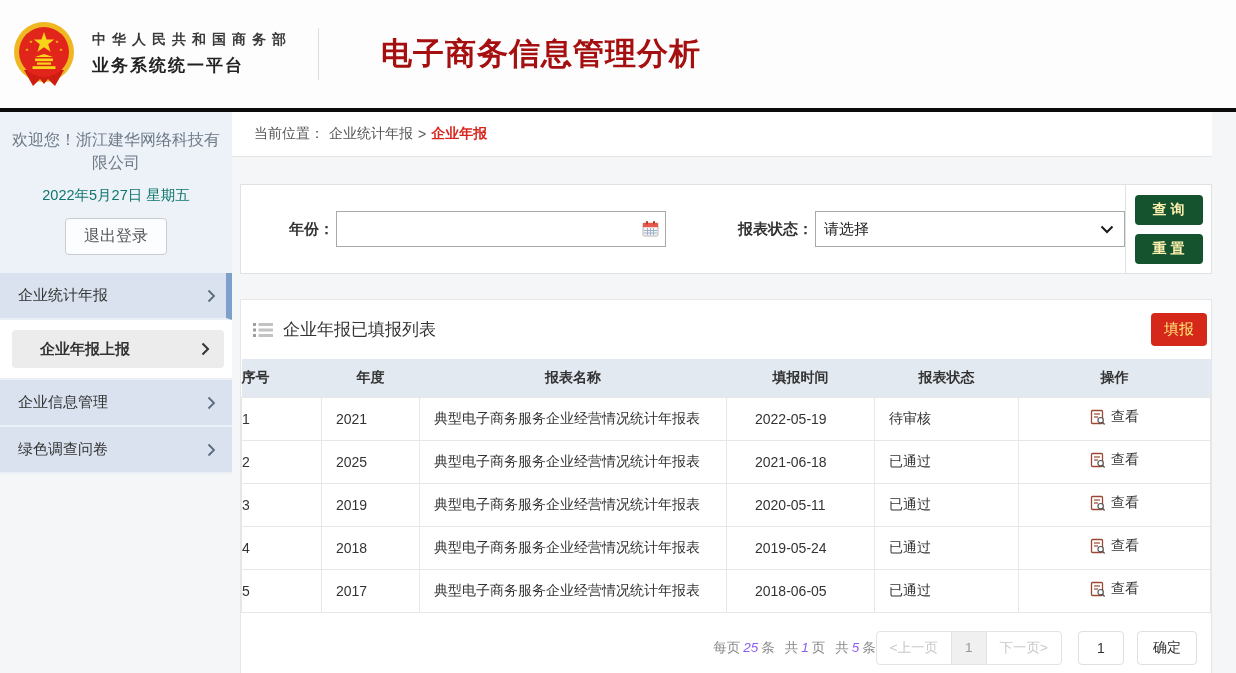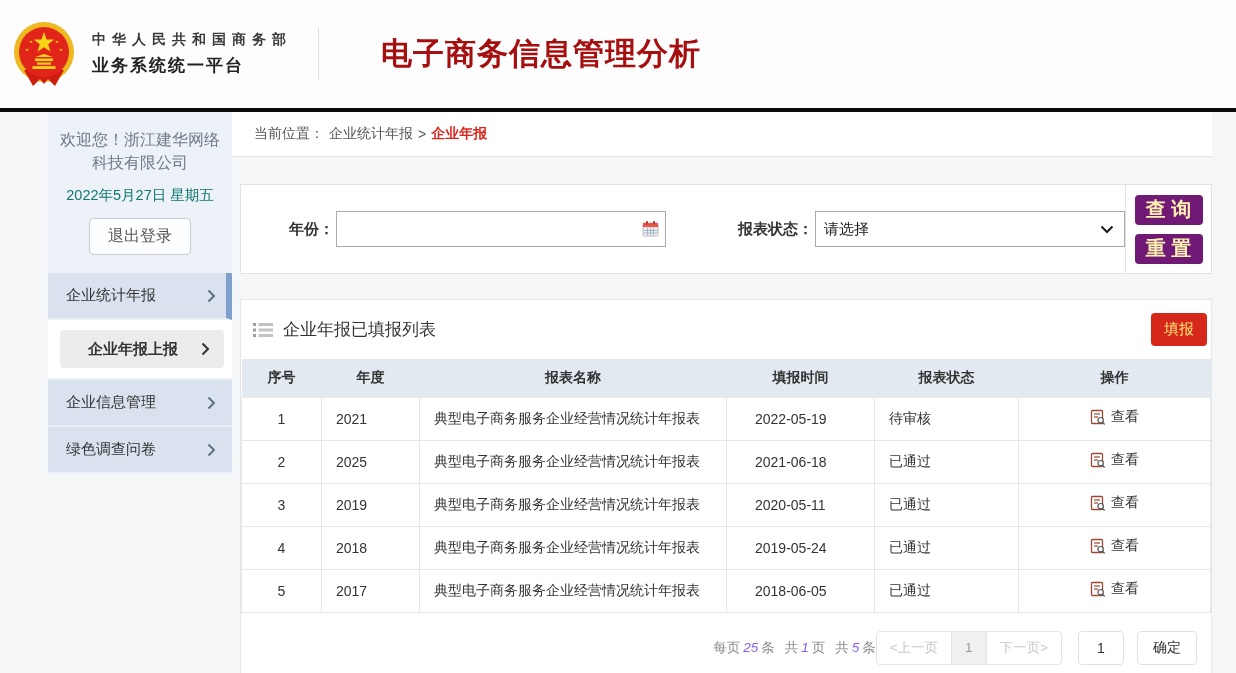--- a/index.html
+++ b/index.html
@@ -13,21 +13,21 @@
   .brand-line1 { font-size:14px; font-weight:bold; letter-spacing:6px; color:#3a3a3a; }
   .brand-line2 { font-size:17px; font-weight:bold; color:#222; margin-top:5px; letter-spacing:2px; }
   .header-divider { width:1px; height:52px; background:#ddd; margin-left:26px; }
   .app-title { margin-left:62px; font-size:31px; font-weight:bold; color:#a50f0f; letter-spacing:1px; }
   .top-bar { height:4px; background:#0b0b0b; }
 
   
   .container { display:flex; height:561px; }
 
   
-  .sidebar { width:232px; flex-shrink:0;padding-left:48px; }
+  .sidebar { width:232px; flex-shrink:0; }
   .welcome-block { background:#edf2f8; text-align:center; padding:16px 12px 18px; }
   .welcome-text { font-size:16px; line-height:1.45; color:#6e7a87; }
   .date-text { font-size:14.5px; color:#0f766e; margin-top:12px; }
   .logout-button { display:inline-block; margin-top:13px; padding:7px 18px; font-size:16px; color:#555;
     background:#fcfdfe; border:1px solid #c9ccd1; border-radius:4px; cursor:pointer; }
   .menu-item { height:47px; background:#d9e2ee; display:flex; align-items:center; justify-content:space-between;
     padding:0 16px 0 18px; font-size:15px; color:#333; border-bottom:2px solid #ebf0f7; cursor:pointer; }
   .menu-item.active { border-right:6px solid #7e9fc9; padding-right:10px; }
   .submenu { background:#fff; padding:10px 0; border-bottom:2px solid #ebf0f7; }
   .submenu-item { margin:0 8px 0 12px; height:38px; background:#ececec; border-radius:4px; display:flex;
@@ -45,35 +45,35 @@
   .search-fields { flex:1; display:flex; align-items:center; padding-left:48px; }
   .field-label { font-size:15px; font-weight:bold; color:#333; white-space:nowrap; }
   .year-wrap { position:relative; margin-left:2px; }
   .year-input { width:330px; height:36px; border:1px solid #a9a9a9; padding:0 30px 0 8px; font-size:14px; }
   .calendar-icon { position:absolute; right:7px; top:9px; }
   .status-label { margin-left:72px; }
   .select-box { margin-left:2px; width:310px; height:36px; border:1px solid #a9a9a9; background:#fff; display:flex;
     align-items:center; justify-content:space-between; padding:0 10px 0 8px; font-size:15px; color:#222; cursor:pointer; }
   .search-actions { width:106px; border-left:1px solid #e2e2e2; display:flex; flex-direction:column;
     align-items:center; justify-content:center; gap:9px; }
-  .btn-red { width:68px; height:30px; background:#701a75; border:none; border-radius:4px; color:#fff2b0;
-    font-size:20px; font-weight:bold; cursor:pointer; font-family:inherit; }
+  .btn-red { width:68px; height:30px; background:#14532d; border:none; border-radius:4px; color:#fff2b0;
+    font-size:14px; font-weight:bold; cursor:pointer; font-family:inherit; }
 
   .list-panel { margin:25px 0 0 8px; background:#fff; border:1px solid #e6e6e6; padding:13px 0 18px; }
   .list-header { display:flex; align-items:center; padding:0 4px 13px 12px; }
   .section-title { margin-left:10px; font-size:17px; color:#333; }
   .spacer { flex:1; }
   .fill-button { background:#d5281b; border:none; border-radius:4px; color:#ffe878; font-size:15px;
     padding:7px 13px; cursor:pointer; font-family:inherit; }
 
   table { width:100%; border-collapse:collapse; font-size:14px; }
   thead tr { background:#e3e9f1; }
   th { height:38px; font-weight:bold; color:#333; text-align:center; border:none; }
   td { height:43px; border:1px solid #e7e7e7; color:#333; }
-  .c-no { width:80px; text-align:center; }
+  .c-no { width:80px; text-align:left; }
   .c-year { width:98px; padding-left:14px; }
   .c-name { width:307px; padding-left:14px; }
   .c-time { width:148px; padding-left:28px; }
   .c-status { width:144px; padding-left:14px; }
   .c-action { text-align:center; }
   .view-link { display:inline-flex; align-items:center; gap:5px; color:#333; text-decoration:none; cursor:pointer; }
 
   .pagination { display:flex; justify-content:flex-end; align-items:center; margin:18px 14px 0 0;
     font-size:13.5px; color:#8a8a8a; }
   .stat { margin-left:10px; white-space:nowrap; }

